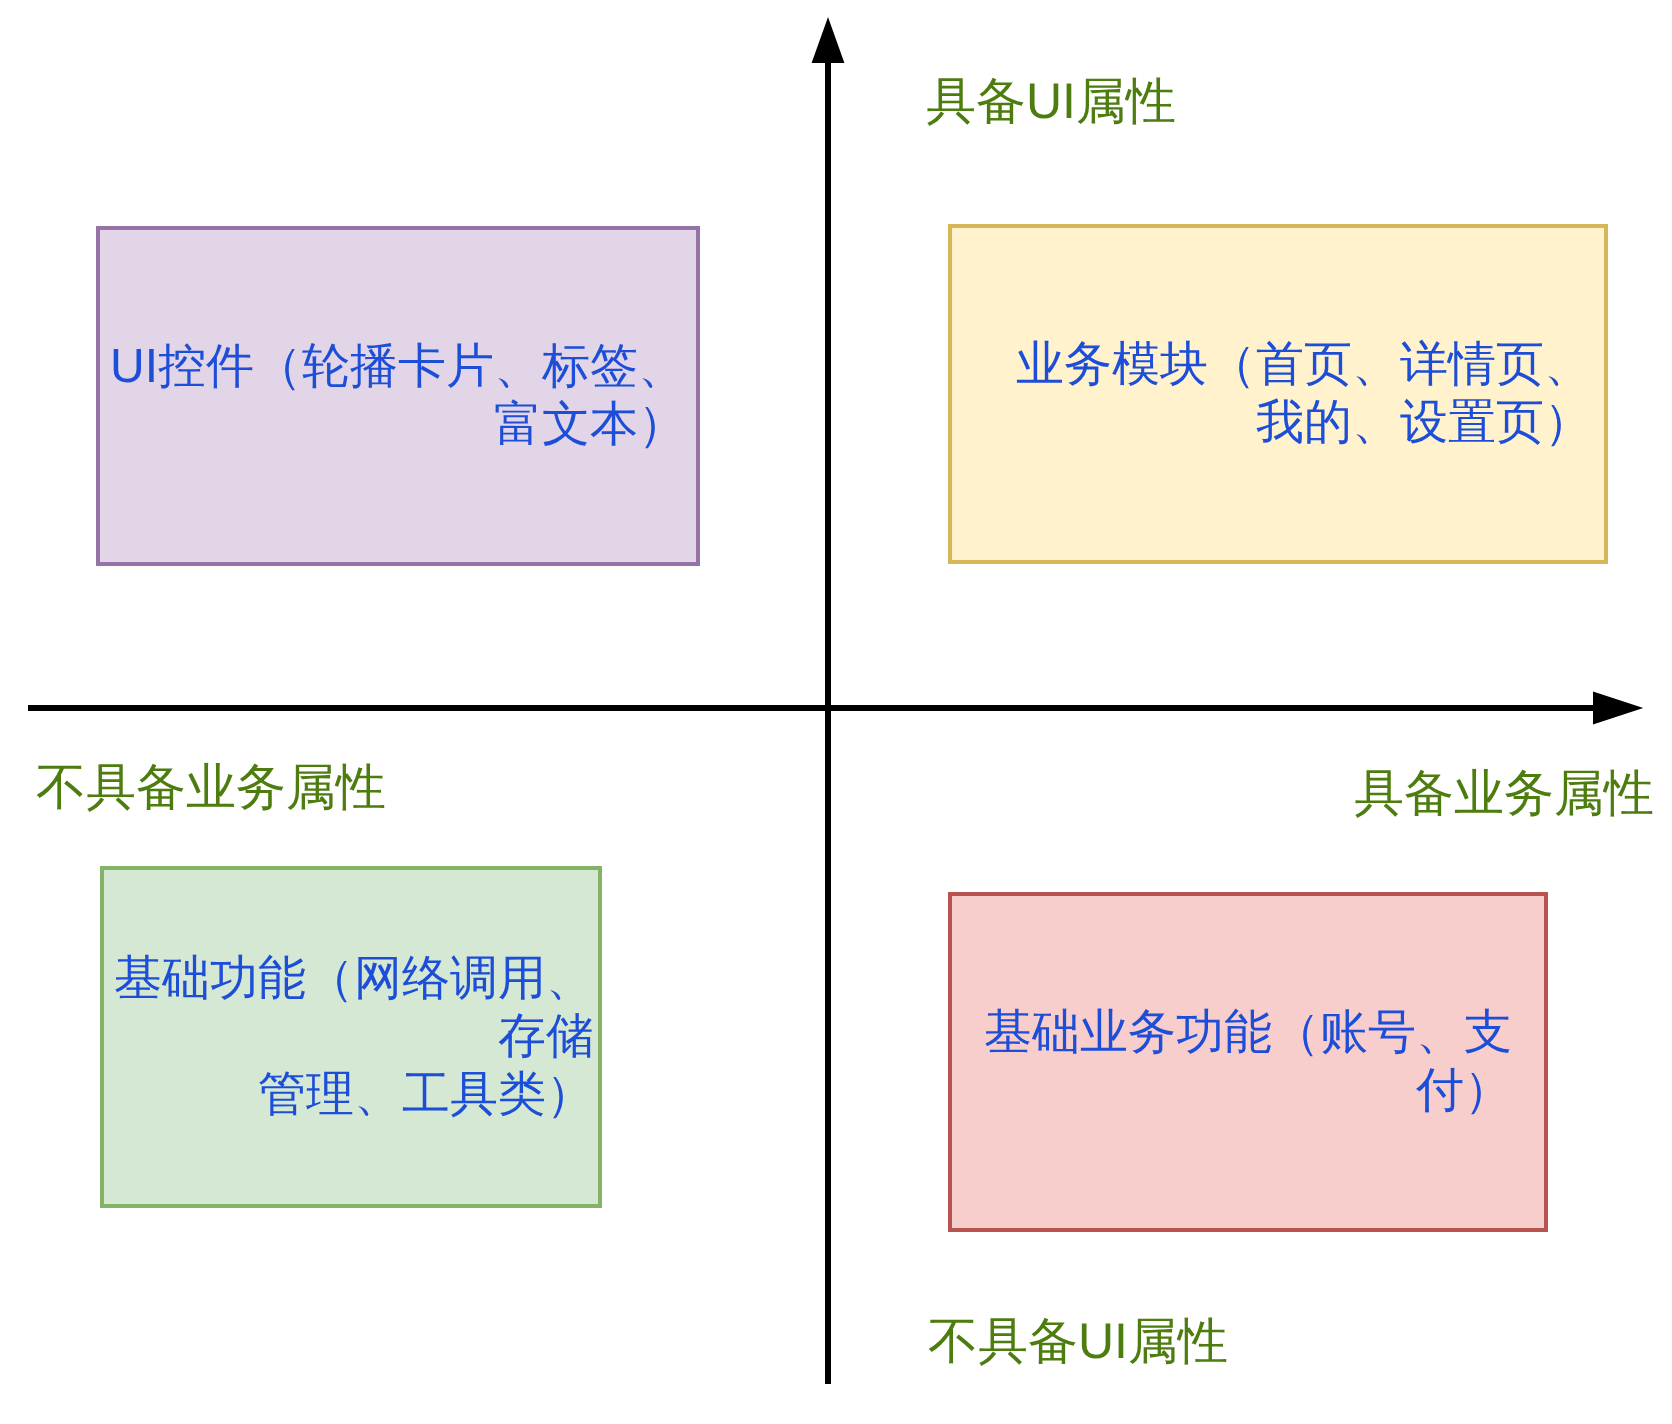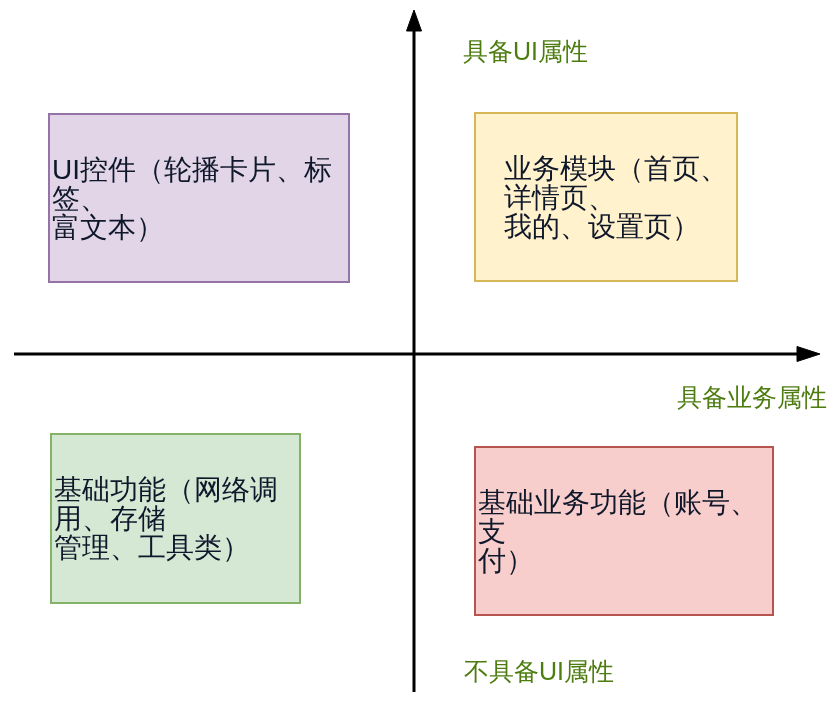--- a/index.html
+++ b/index.html
@@ -39,29 +39,29 @@
     white-space: nowrap;
     color: #4d7c0f;
   }
   .quadrant-box {
     position: absolute;
     border: 2px solid;
     box-sizing: border-box;
     display: flex;
     align-items: center;
     justify-content: center;
-    text-align: left;
-    font-size: 28px;
+    text-align: right;
+    font-size: 24px;
     line-height: 29px;
     white-space: pre-line;
-    color: #0f172a;
+    color: #1d4ed8;
     padding: 2px;
   }
   .q-top-left     { left: 48px;  top: 113px; width: 302px; height: 170px; }
-  .q-top-right    { left: 474px; top: 112px; width: 264px; height: 170px; padding-left: 28px; }
+  .q-top-right    { left: 474px; top: 112px; width: 330px; height: 170px; padding-left: 28px; }
   .q-bottom-left  { left: 50px;  top: 433px; width: 251px; height: 171px; }
   .q-bottom-right { left: 474px; top: 446px; width: 300px; height: 170px; }
   .lbl-top    { left: 463px; top: 38px; }
   .lbl-bottom { left: 464px; top: 658px; }
   .lbl-left   { left: 18px;  top: 381px; }
   .lbl-right  { right: 9px;  top: 384px; }
 </style>
 </head>
 <body>
 
@@ -71,20 +71,21 @@
     <line x1="414" y1="692" x2="414" y2="28"></line>
     <polygon points="414,10 406.5,31 421.5,31"></polygon>
     <line x1="14" y1="354" x2="800" y2="354"></line>
     <polygon points="820,354 797,346.5 797,361.5"></polygon>
   </svg>
 
   <div class="axis-label lbl-top">具备UI属性</div>
 
   <div class="axis-label lbl-bottom">不具备UI属性</div>
 
+  <div class="axis-label lbl-left">不具备业务属性</div>
 
   <div class="axis-label lbl-right">具备业务属性</div>
 
   <div class="quadrant-box q-top-left" style="background-color: rgb(225, 213, 231); border-color: rgb(150, 115, 166);">UI控件（轮播卡片、标签、
 富文本）</div>
 
   <div class="quadrant-box q-top-right" style="background-color: rgb(255, 242, 204); border-color: rgb(214, 182, 86);">业务模块（首页、详情页、
 我的、设置页）</div>
 
   <div class="quadrant-box q-bottom-left" style="background-color: rgb(213, 232, 212); border-color: rgb(130, 179, 102);">基础功能（网络调用、存储

